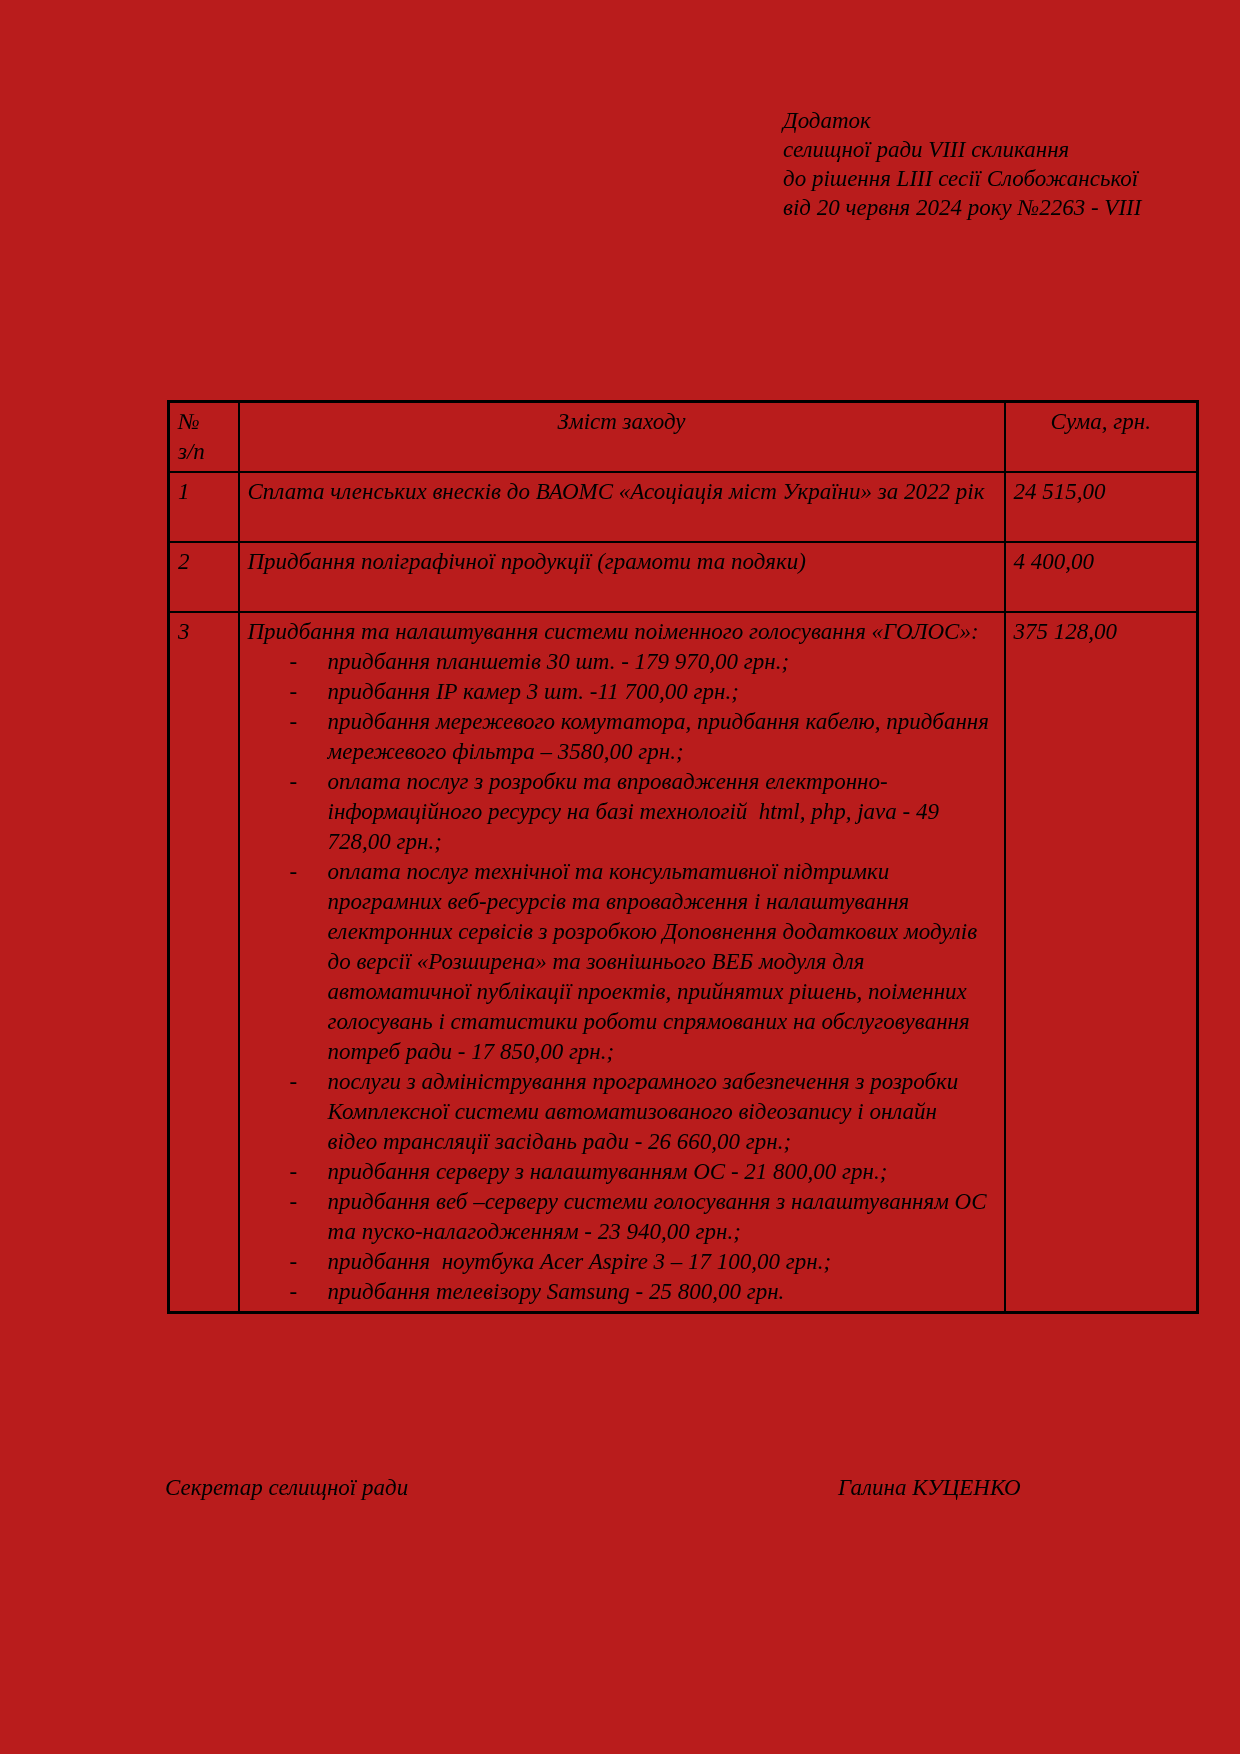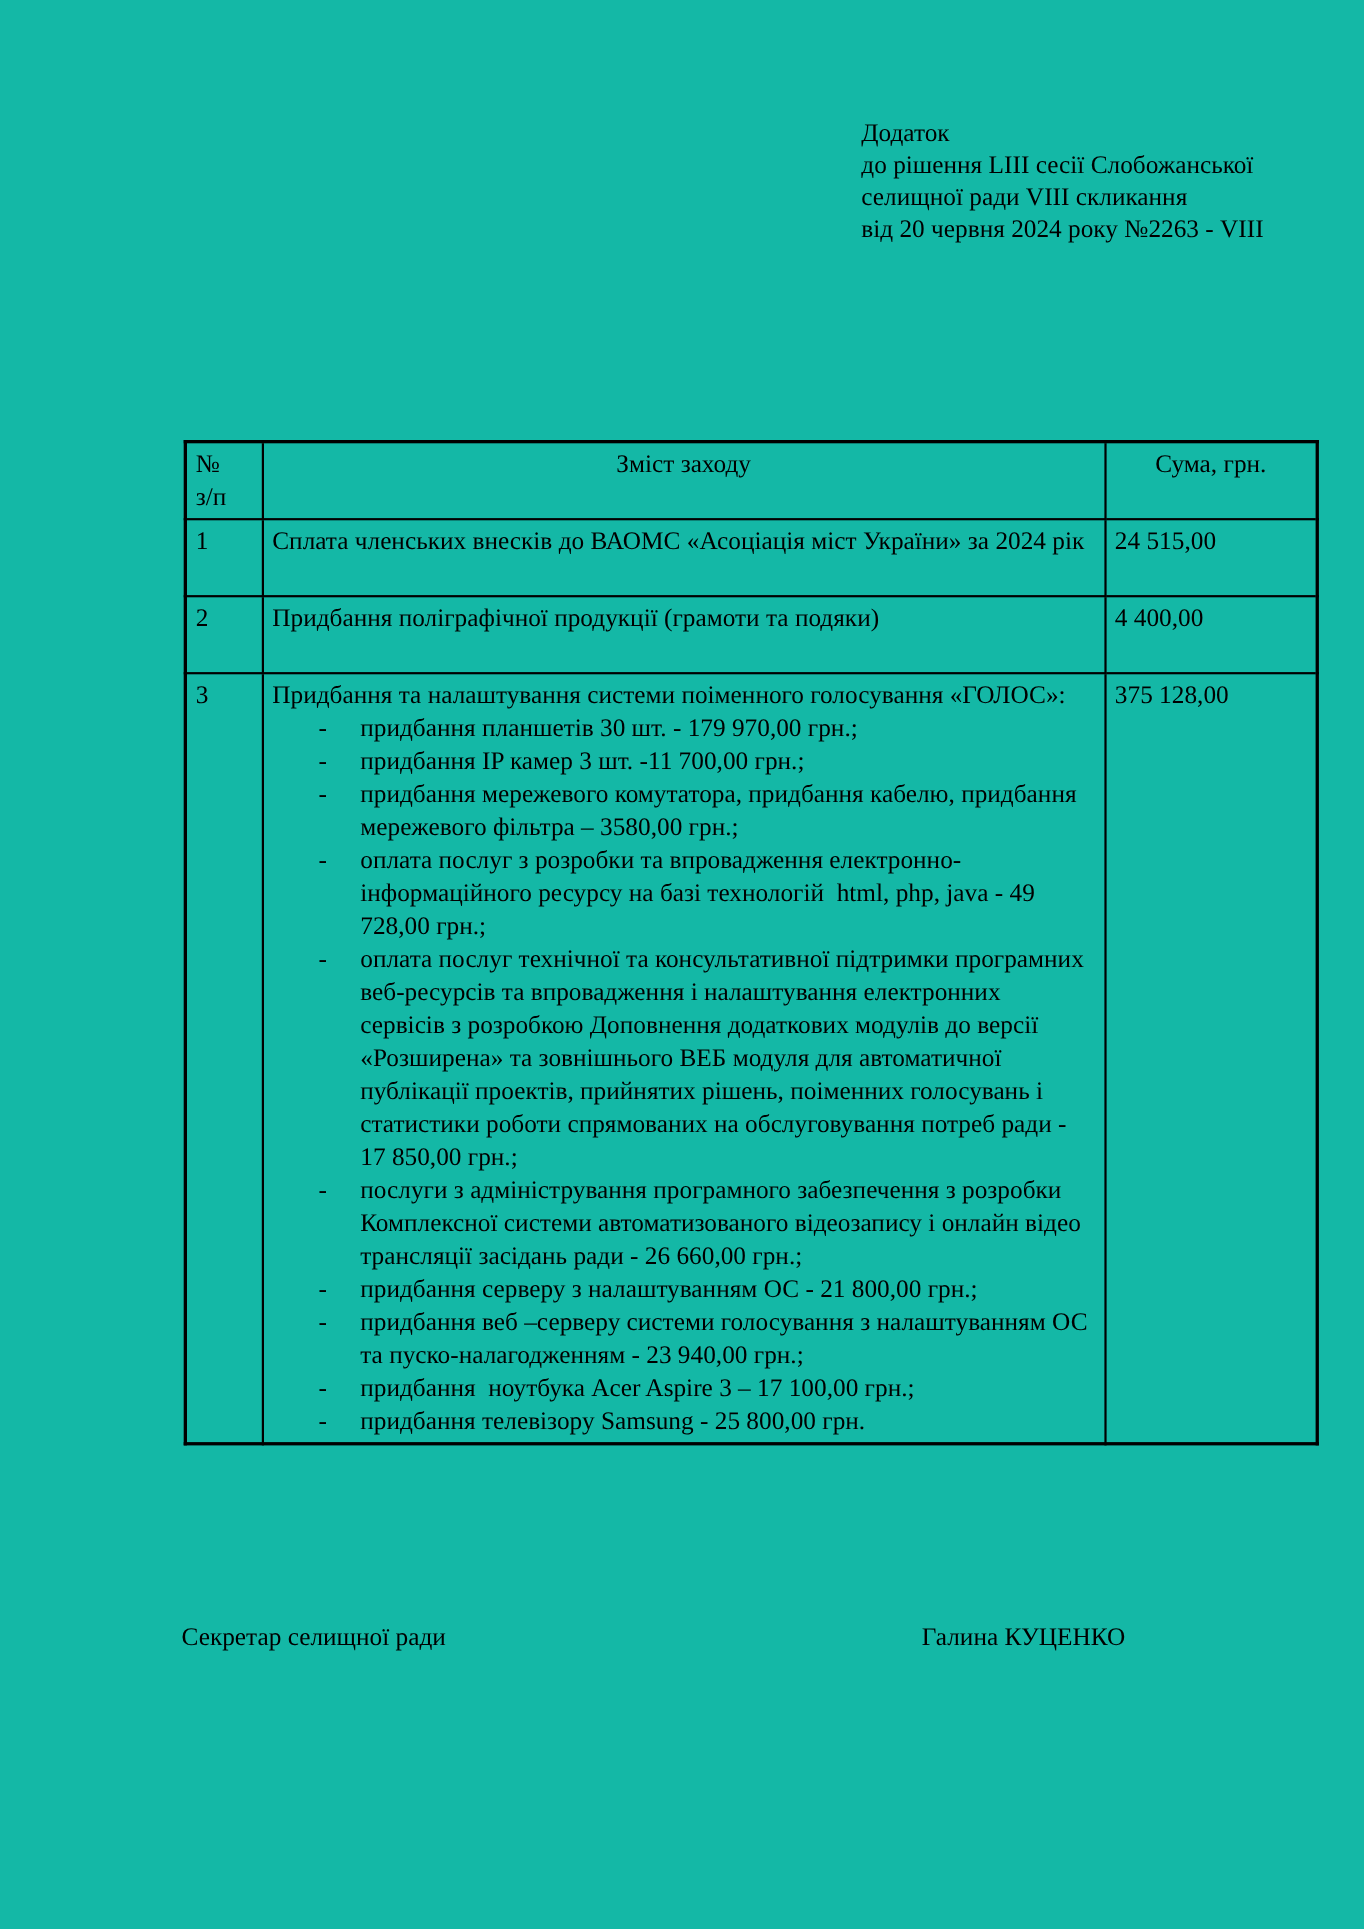--- a/index.html
+++ b/index.html
@@ -4,25 +4,26 @@
 <style>
   html, body {
     margin: 0;
     padding: 0;
     background: #ffffff;
   }
   .page {
     position: relative;
     width: 1240px;
     height: 1754px;
-    background: #14b8a6;
+    background: #b91c1c;
     color: #000000;
     font-family: "Liberation Serif", "DejaVu Serif", serif;
     font-size: 23px;
     overflow: hidden;
+    font-style: italic;
   }
   .txt { white-space: pre-wrap; }
 
   
   .appendix {
     position: absolute;
     left: 783px;
     top: 106px;
     width: 430px;
     line-height: 29px;
@@ -97,22 +98,22 @@
     line-height: 29px;
   }
 </style>
 </head>
 <body>
 
 <div class="page">
 
   <div class="appendix">
     <div class="txt">Додаток</div>
+    <div class="txt">селищної ради VIII скликання</div>
     <div class="txt">до рішення LIII сесії Слобожанської</div>
-    <div class="txt">селищної ради VIII скликання</div>
     <div class="txt">від 20 червня 2024 року №2263 - VIII</div>
   </div>
 
 
   <table class="measures">
     <colgroup>
       <col class="c-num">
       <col class="c-content">
       <col class="c-sum">
     </colgroup>
@@ -122,21 +123,21 @@
           <div class="txt">№</div>
           <div class="txt">з/п</div>
         </th>
         <th class="h-content txt">Зміст заходу</th>
         <th class="h-sum txt">Сума, грн.</th>
       </tr>
     </thead>
     <tbody>
       <tr class="row-1">
         <td class="num-cell txt">1</td>
-        <td class="content-cell txt">Сплата членських внесків до ВАОМС «Асоціація міст України» за 2024 рік</td>
+        <td class="content-cell txt">Сплата членських внесків до ВАОМС «Асоціація міст України» за 2022 рік</td>
         <td class="sum-cell txt">24 515,00</td>
       </tr>
       <tr class="row-2">
         <td class="num-cell txt">2</td>
         <td class="content-cell txt">Придбання поліграфічної продукції (грамоти та подяки)</td>
         <td class="sum-cell txt">4 400,00</td>
       </tr>
       <tr class="row-3">
         <td class="num-cell txt">3</td>
         <td class="content-cell">

